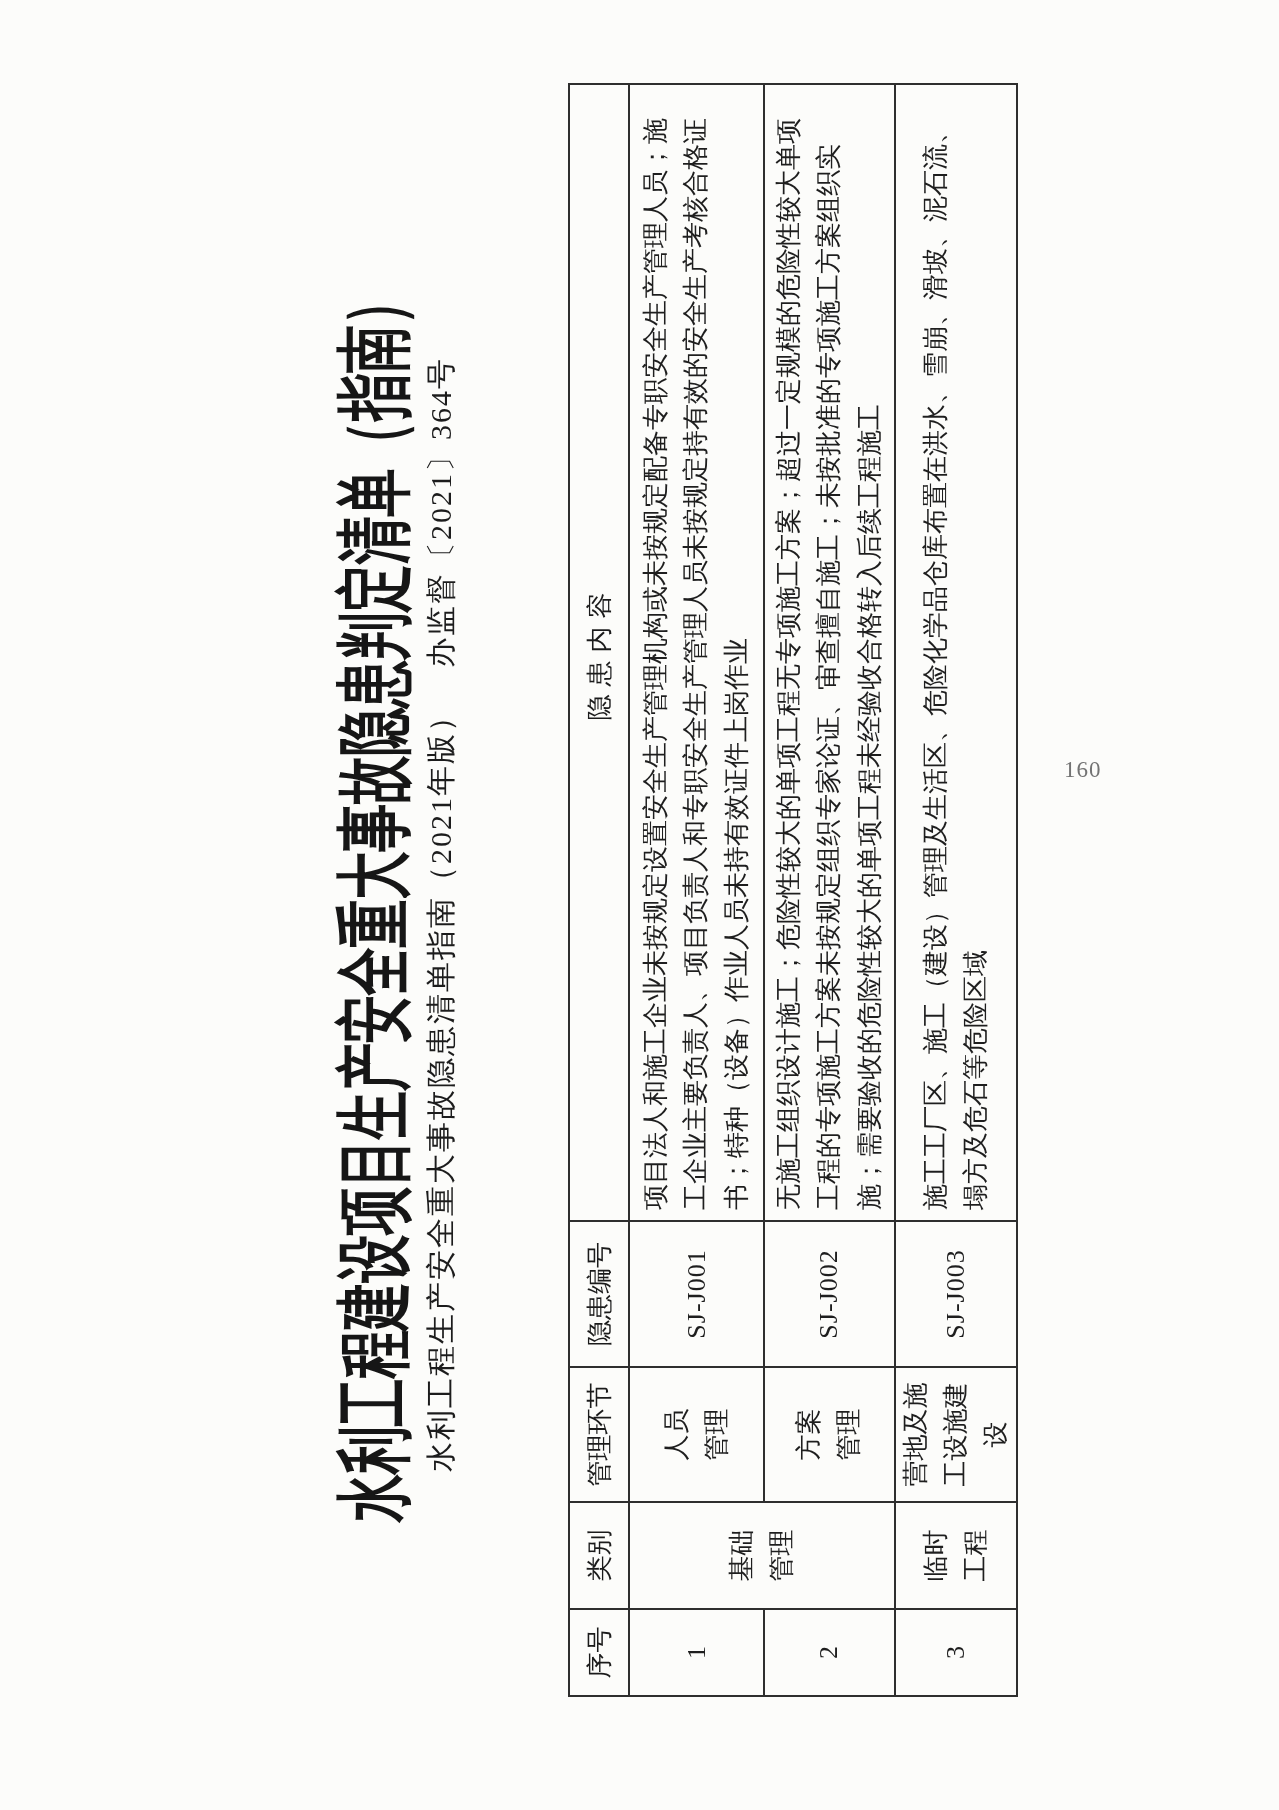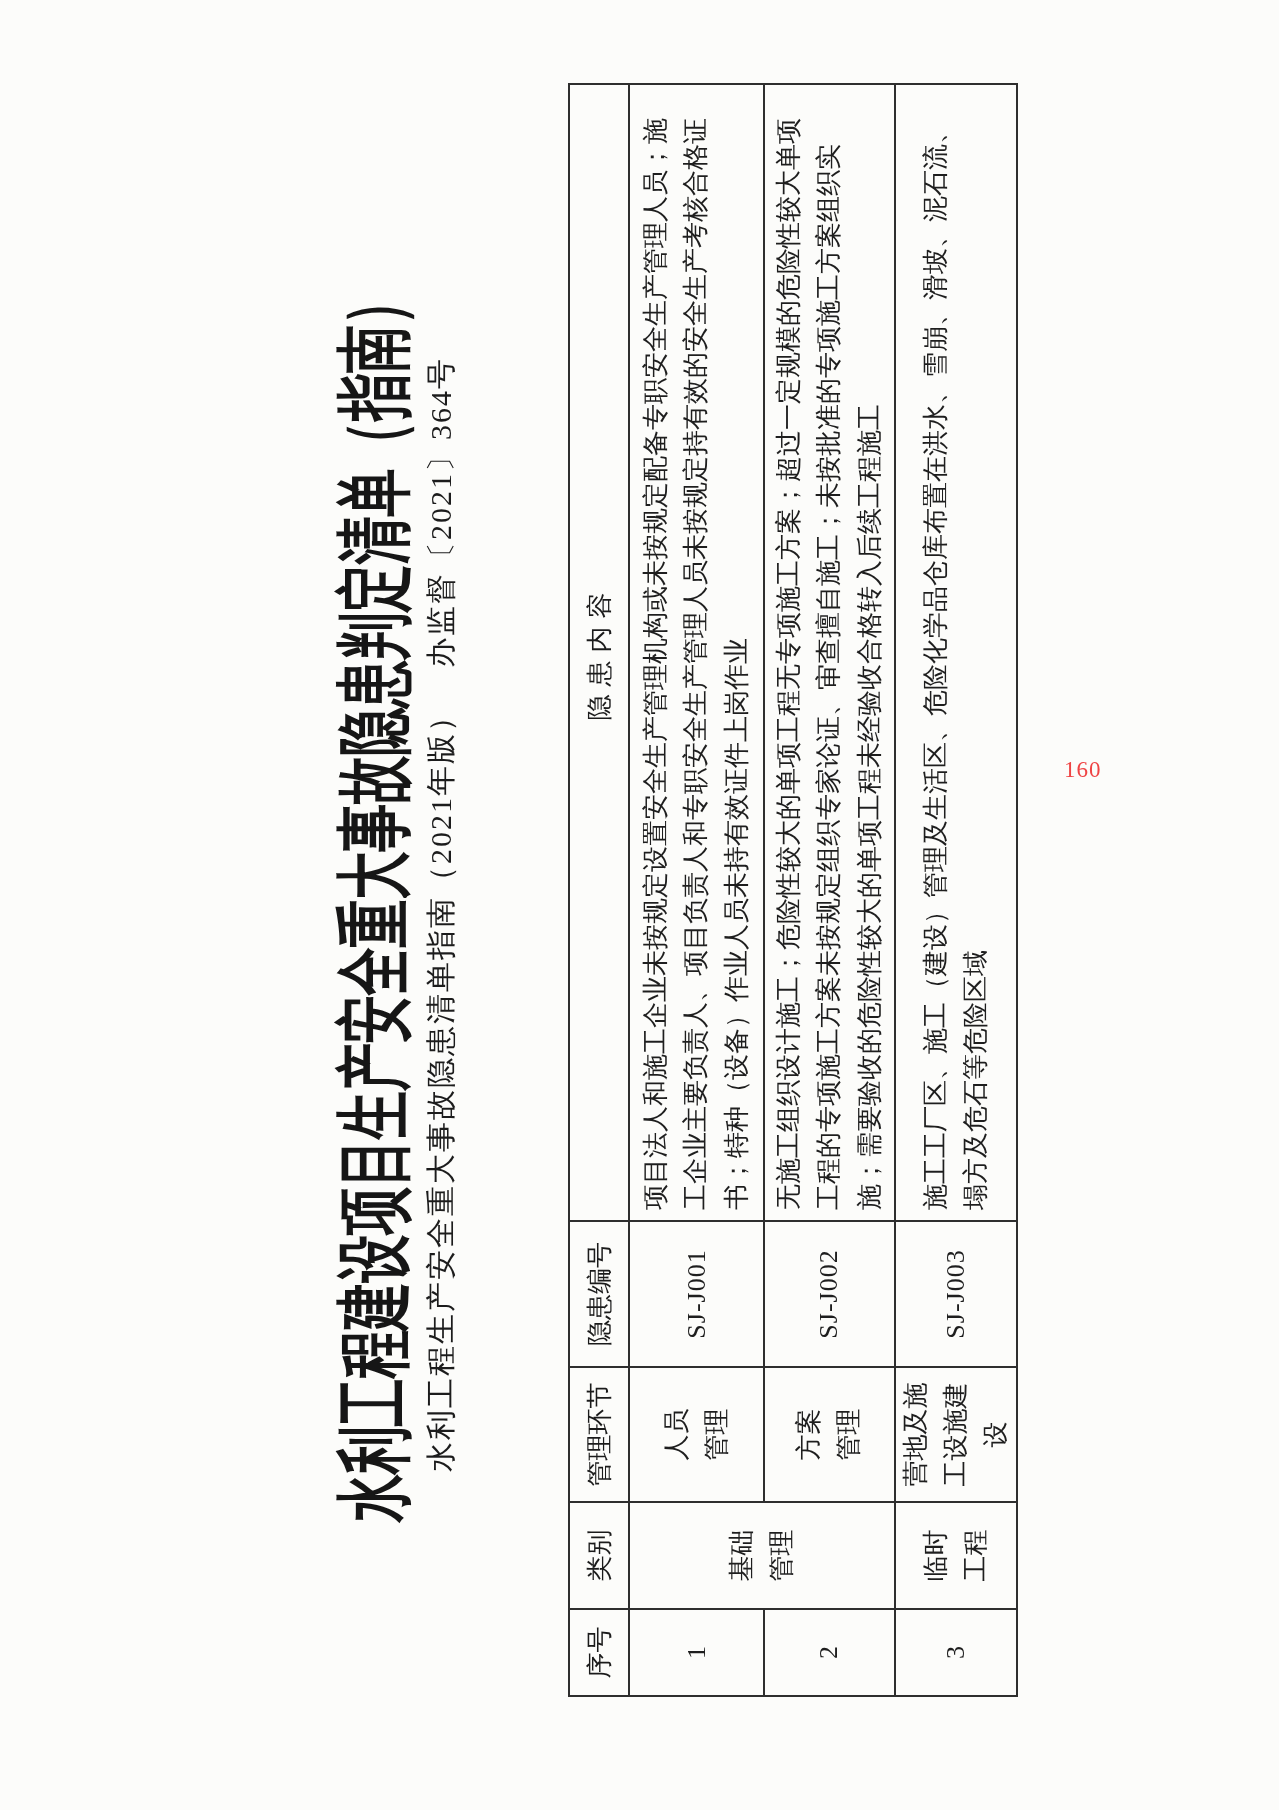--- a/index.html
+++ b/index.html
@@ -102,21 +102,21 @@
     width: 108px;
     line-height: 40px;
     text-align: center;
   }
   .page-num {
     position: absolute;
     left: 1064px;
     top: 757px;
     font-size: 23px;
     letter-spacing: 1px;
-    color: #ef4444;
+    color: #737373;
     font-family: "Liberation Serif", serif;
   }
 </style>
 </head>
 <body>
 
 <div class="page">
 
   <div class="landscape">
 

